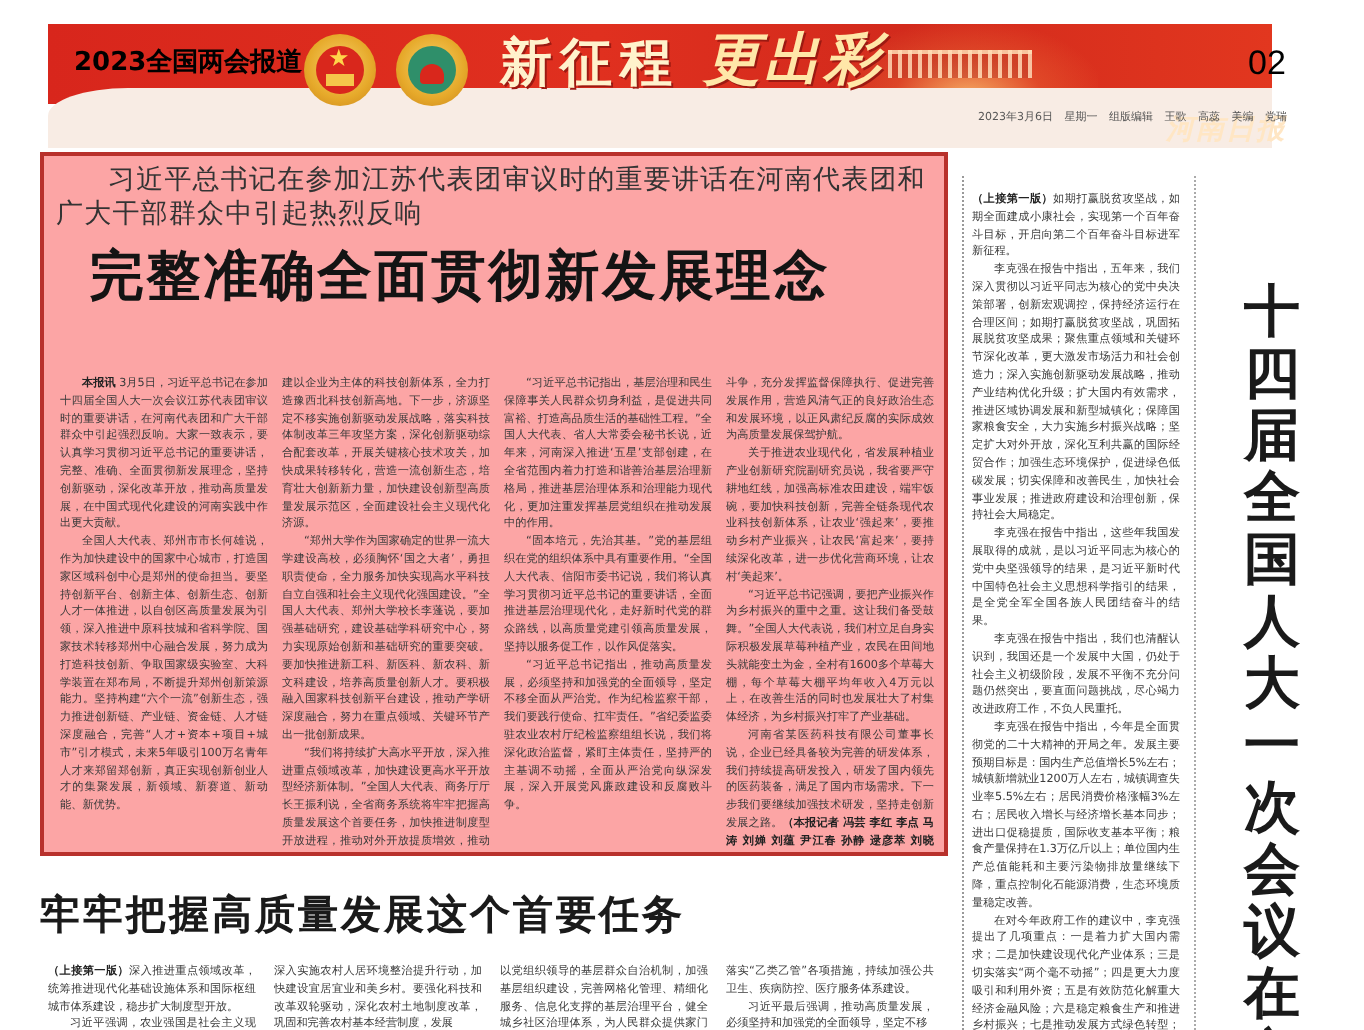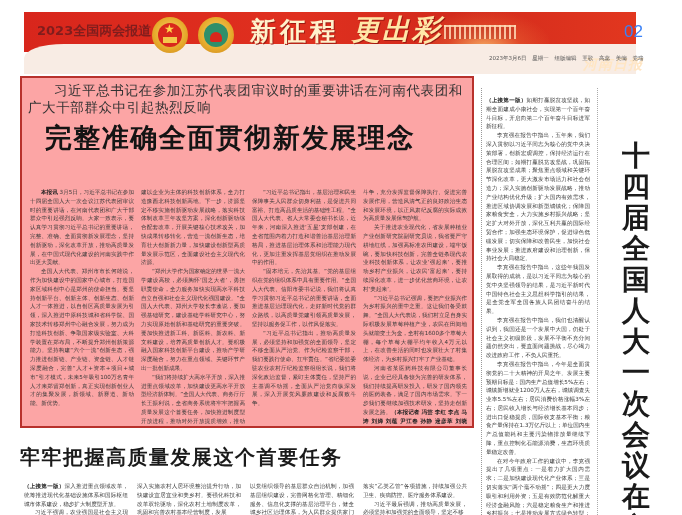--- a/index.html
+++ b/index.html
@@ -20,21 +20,21 @@
   }
   .banner-curve {
     position: absolute; left: 24px; top: 44px; width: 612px; height: 30px;
     background: #f8ece4; border-top-left-radius: 40px 14px; border-top-right-radius: 0;
   }
   .banner-curve-right {
     position: absolute; left: 600px; top: 44px; width: 36px; height: 30px;
     background: #f8ece4; border-top-right-radius: 18px 10px;
   }
   .kicker {
-    position: absolute; left: 37px; top: 22px; color: #7f1d1d;
+    position: absolute; left: 37px; top: 22px; color: #000000;
     font-family: "DejaVu Sans", sans-serif; font-weight: bold; font-size: 13px; letter-spacing: 0px;
   }
   .emblem {
     position: absolute; top: 17px; width: 36px; height: 36px; border-radius: 50%;
     background: radial-gradient(circle at 50% 45%, #f8d36a 0%, #e6a92a 60%, #c9831b 100%);
     display: flex; align-items: center; justify-content: center;
   }
   .emblem.national { left: 152px; }
   .emblem.cppcc { left: 198px; }
   .emblem .inner {
@@ -58,21 +58,21 @@
   .slogan-b {
     position: absolute; left: 352px; top: 11px; color: #ffe7a8;
     font-family: "DejaVu Serif", serif; font-weight: bold; font-style: italic; font-size: 28px; letter-spacing: 2px;
     text-shadow: 1px 1px 0 #9c1a12;
   }
   .paper-name {
     position: absolute; left: 583px; top: 28px; color: #ffe6c4;
     font-family: "DejaVu Serif", serif; font-style: italic; font-weight: bold; font-size: 14px; letter-spacing: 1px; margin-top: 28px;
   }
   .page-no {
-    position: absolute; left: 624px; top: 22px; color: #3b82f6;
+    position: absolute; left: 624px; top: 22px; color: #000000;
     font-family: "Liberation Sans", sans-serif; font-size: 17px;
   }
   .dateline {
     position: absolute; left: 489px; top: 55px; color: #555; font-size: 5.5px; white-space: nowrap;
   }
   .dateline span { margin-right: 4px; }
 
   
   .lead-box {
     position: absolute; left: 20px; top: 76px; width: 454px; height: 352px;

